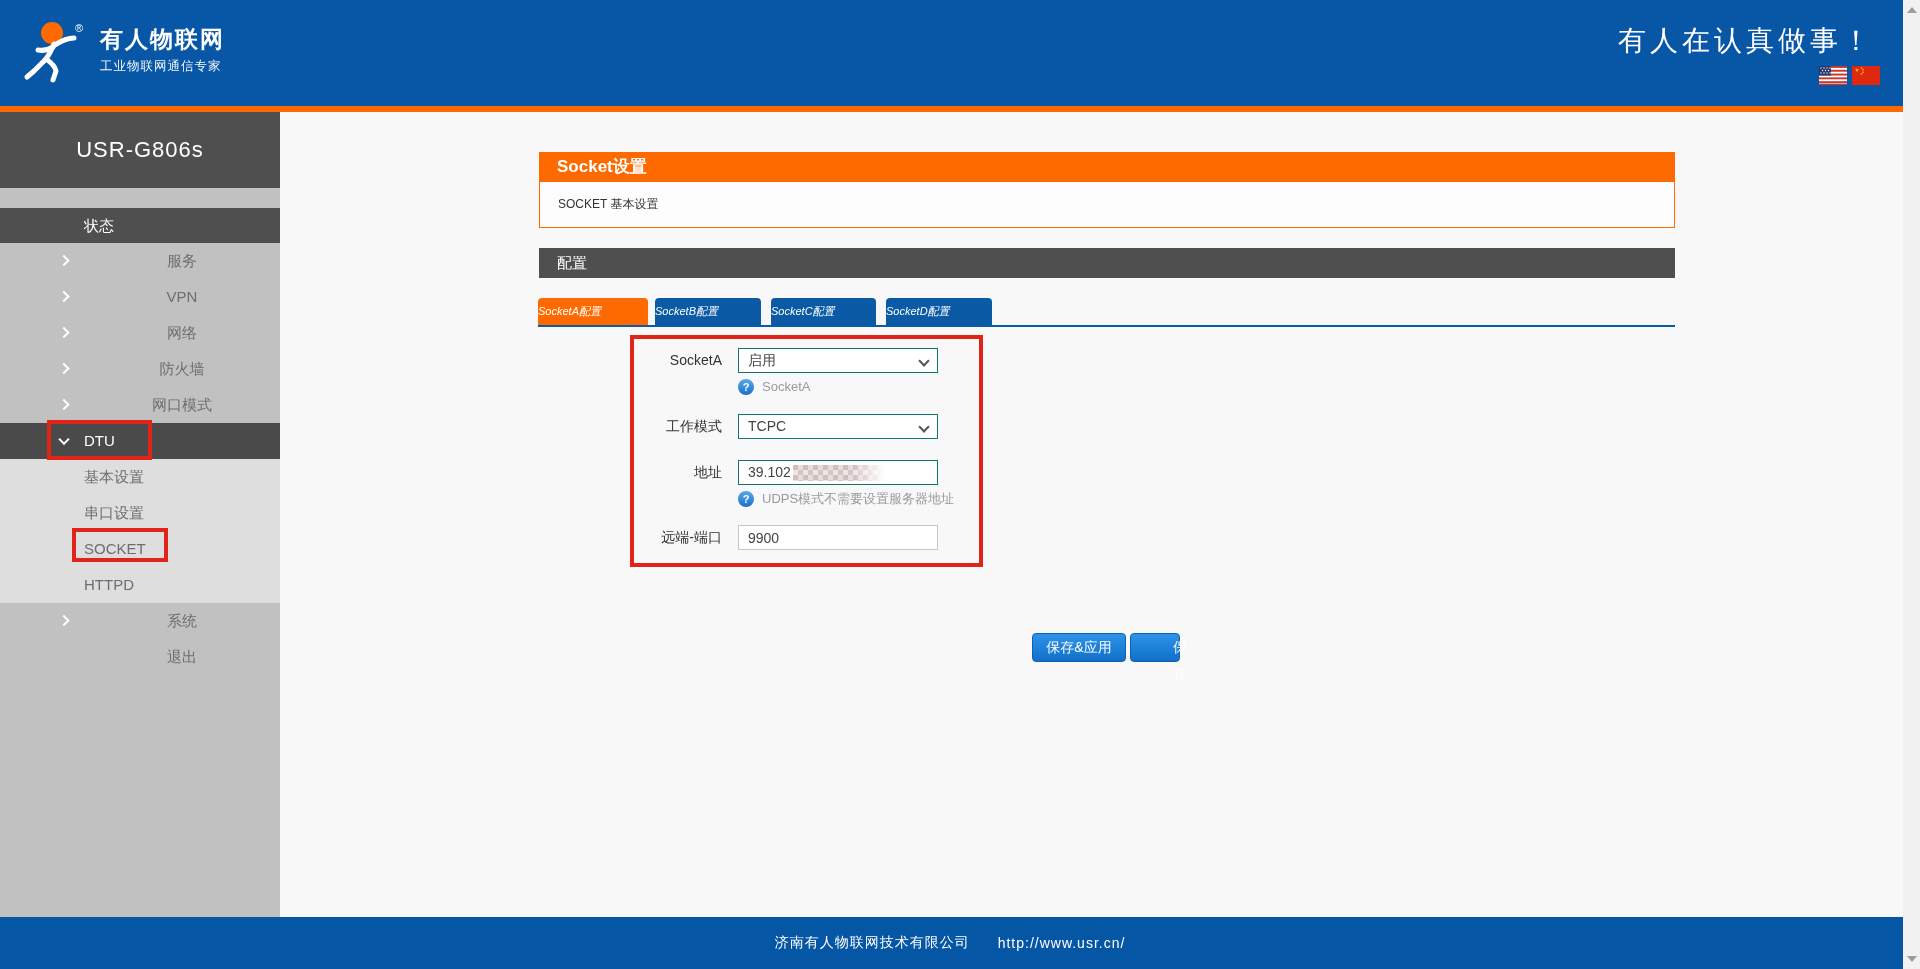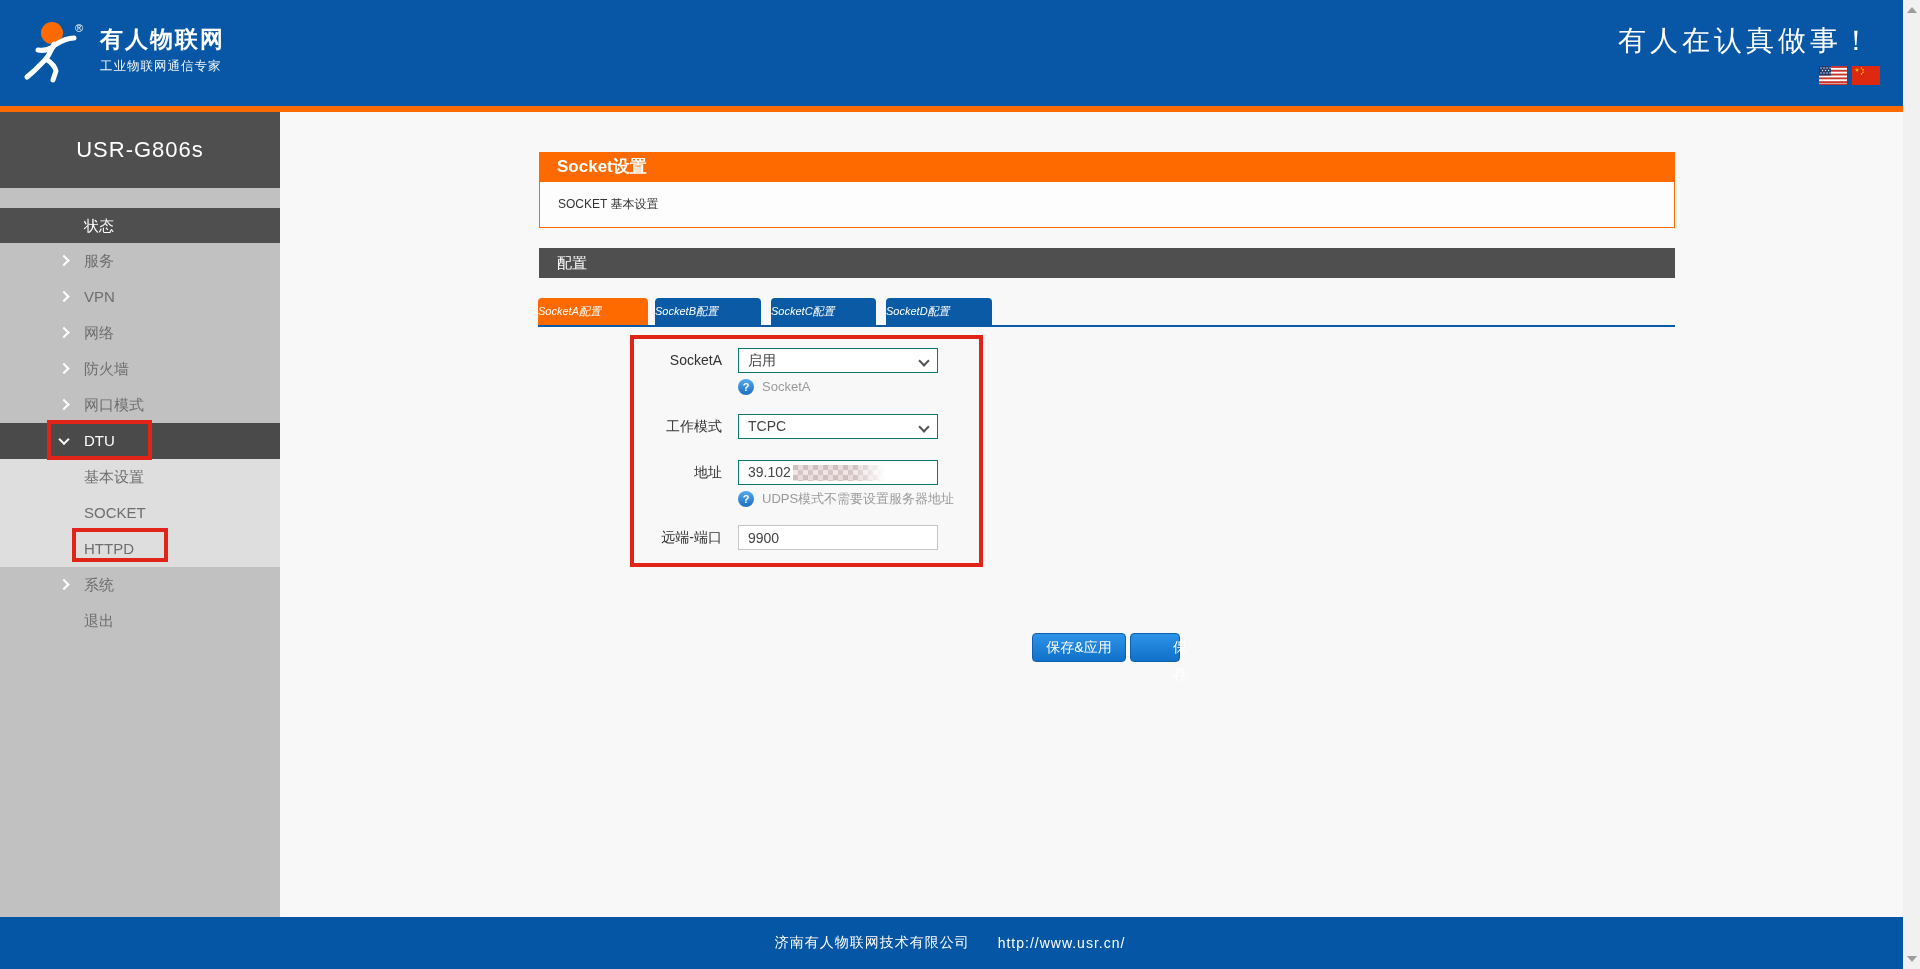--- a/index.html
+++ b/index.html
@@ -27,21 +27,21 @@
 
   
   .sidebar { position:absolute; left:0; top:112px; width:280px; height:805px; background:#C1C1C1; }
   .device-title { height:76px; background:#4F4F4F; color:#fff; font-size:22px; letter-spacing:1px;
                   display:flex; align-items:center; justify-content:center; }
   .side-sep { height:20px; background:#C1C1C1; }
   .side-item { position:relative; height:35px; line-height:35px; font-size:15px; color:#6E6E6E; padding-left:84px; cursor:pointer; }
   .side-item.dark { height:35px; background:#4F4F4F; color:#fff; }
   .side-item.dtu { height:36px; background:#4A4A4A; color:#fff; }
   .side-item.sub { background:#DEDEDE; height:36px; line-height:36px; }
-  .side-item.plain { height:36px; line-height:36px; }
+  .side-item.plain { height:36px; line-height:36px;text-align:center; }
   .chev { position:absolute; left:60px; top:50%; width:8px; height:8px; border-top:2px solid #fff; border-right:2px solid #fff; }
   .chev.right { transform:translateY(-56%) rotate(45deg); }
   .chev.down { transform:translateY(-70%) rotate(135deg); }
 
   
   .anno { position:absolute; border:4px solid #E02417; z-index:40; pointer-events:none; }
   .anno-dtu { left:47px; top:420px; width:105px; height:40px; }
   .anno-socket { left:72px; top:528px; width:96px; height:34px; }
   .anno-form { left:615px; top:335px; width:353px; height:232px; }
 
@@ -178,20 +178,23 @@
       <span>网口模式</span>
     </div>
     <div class="side-item dtu">
       <span class="chev down"></span>
       <span>DTU</span>
     </div>
     <div class="side-item sub">
       <span>基本设置</span>
     </div>
     <div class="side-item sub">
+      <span>串口设置</span>
+    </div>
+    <div class="side-item sub">
       <span>SOCKET</span>
     </div>
     <div class="side-item sub">
       <span>HTTPD</span>
     </div>
     <div class="side-item plain">
       <span class="chev right"></span>
       <span>系统</span>
     </div>
     <div class="side-item plain">

